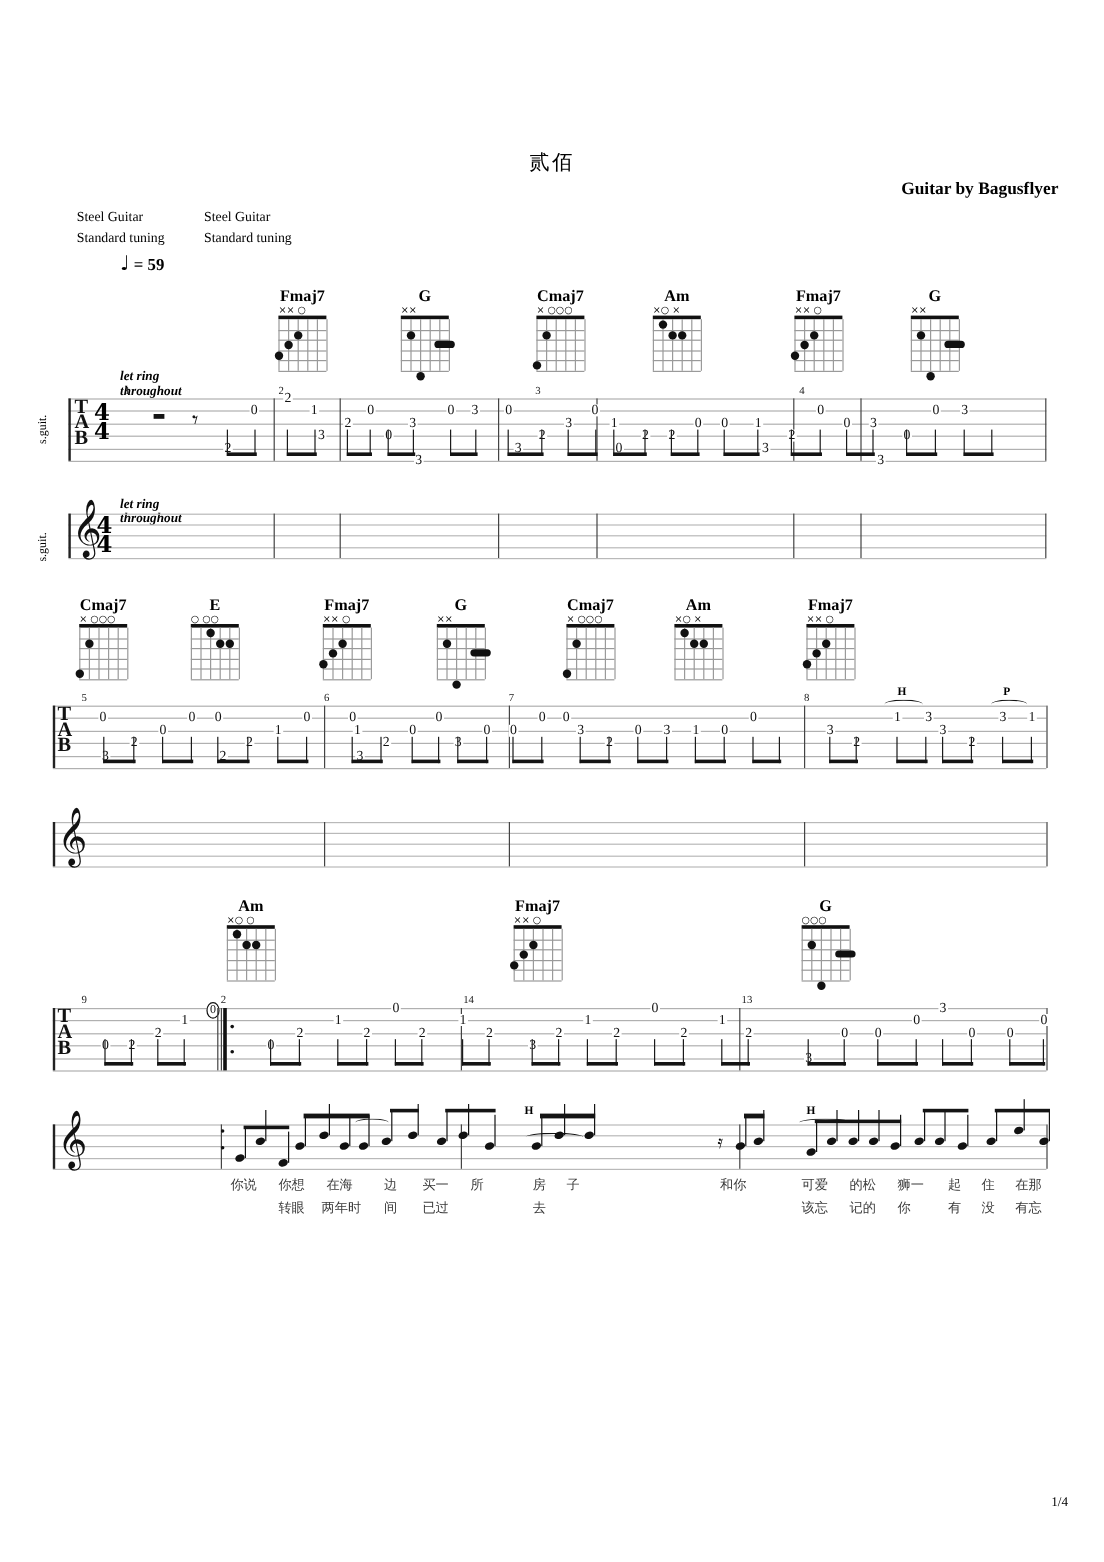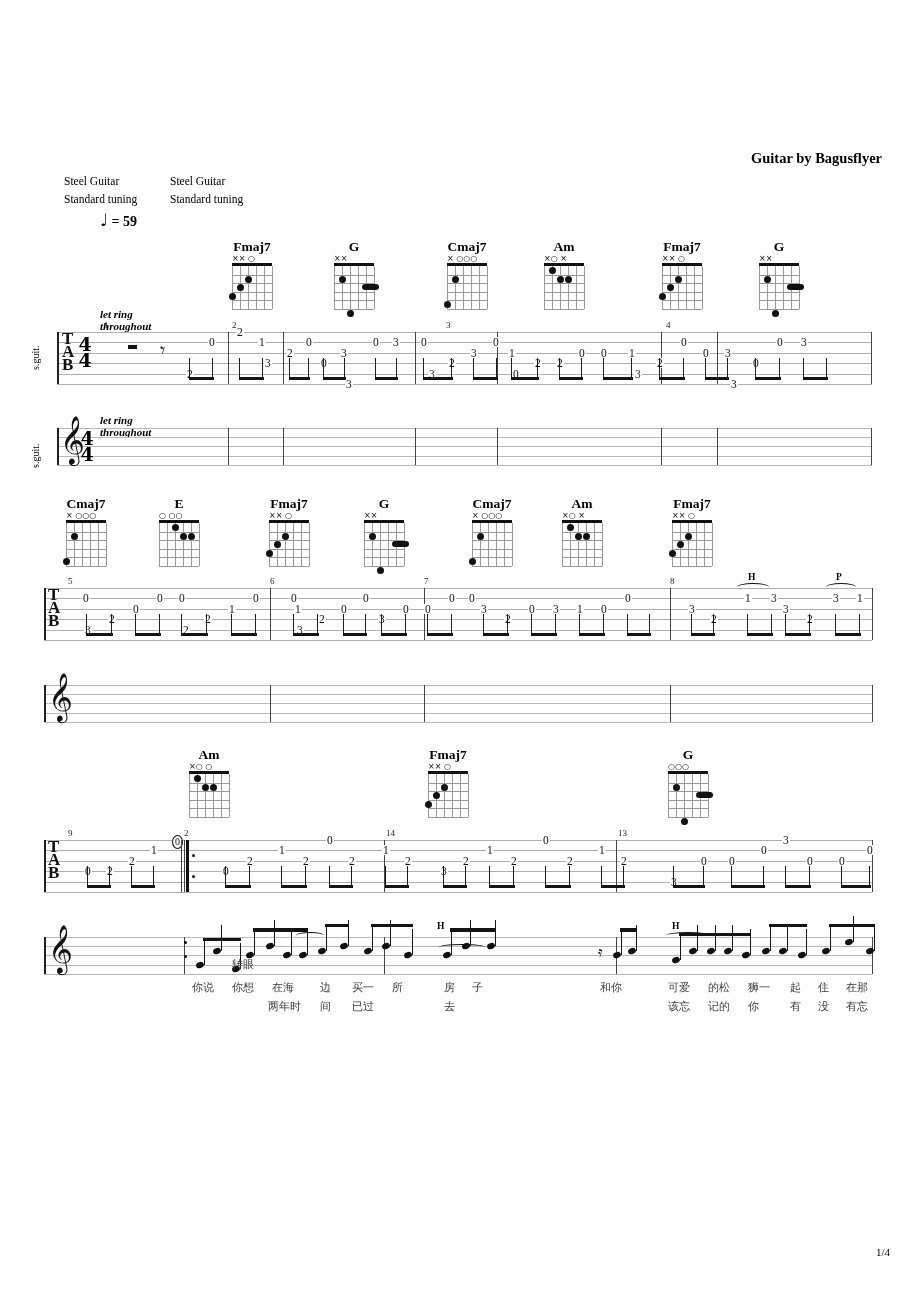--- a/index.html
+++ b/index.html
@@ -79,20 +79,21 @@
   .rest-q{position:absolute;font-family:"DejaVu Sans",sans-serif;font-size:20px;line-height:20px;color:#141414;}
 
   .repeat-dots{position:absolute;}
   .repeat-dots i{position:absolute;width:3.4px;height:3.4px;border-radius:50%;background:#111;display:block;}
 </style>
 </head>
 <body>
 
 <div class="page">
 
+  <div class="composer">贰佰</div>
   <div class="tabber">Guitar by Bagusflyer</div>
 
   <div class="instr" style="left:64px;top:175px;">Steel Guitar</div>
   <div class="instr" style="left:64px;top:193px;">Standard tuning</div>
   <div class="instr" style="left:170px;top:175px;">Steel Guitar</div>
   <div class="instr" style="left:170px;top:193px;">Standard tuning</div>
 
   <div class="tempo">
     <span class="qn">♩</span>
     <span>= 59</span>
@@ -961,21 +962,21 @@
         <div class="lyric" style="left: 472px; top: 980px;">子</div>
         <div class="lyric" style="left: 600px; top: 980px;">和你</div>
         <div class="lyric" style="left: 668px; top: 980px;">可爱</div>
         <div class="lyric" style="left: 708px; top: 980px;">的松</div>
         <div class="lyric" style="left: 748px; top: 980px;">狮一</div>
         <div class="lyric" style="left: 790px; top: 980px;">起</div>
         <div class="lyric" style="left: 818px; top: 980px;">住</div>
         <div class="lyric" style="left: 846px; top: 980px;">在那</div>
       </div>
     <div id="lyrics2">
-        <div class="lyric" style="left: 232px; top: 957px;">转眼</div>
+        <div class="lyric" style="left: 232px; top: 999px;">转眼</div>
         <div class="lyric" style="left: 268px; top: 999px;">两年时</div>
         <div class="lyric" style="left: 320px; top: 999px;">间</div>
         <div class="lyric" style="left: 352px; top: 999px;">已过</div>
         <div class="lyric" style="left: 444px; top: 999px;">去</div>
         <div class="lyric" style="left: 668px; top: 999px;">该忘</div>
         <div class="lyric" style="left: 708px; top: 999px;">记的</div>
         <div class="lyric" style="left: 748px; top: 999px;">你</div>
         <div class="lyric" style="left: 790px; top: 999px;">有</div>
         <div class="lyric" style="left: 818px; top: 999px;">没</div>
         <div class="lyric" style="left: 846px; top: 999px;">有忘</div>

